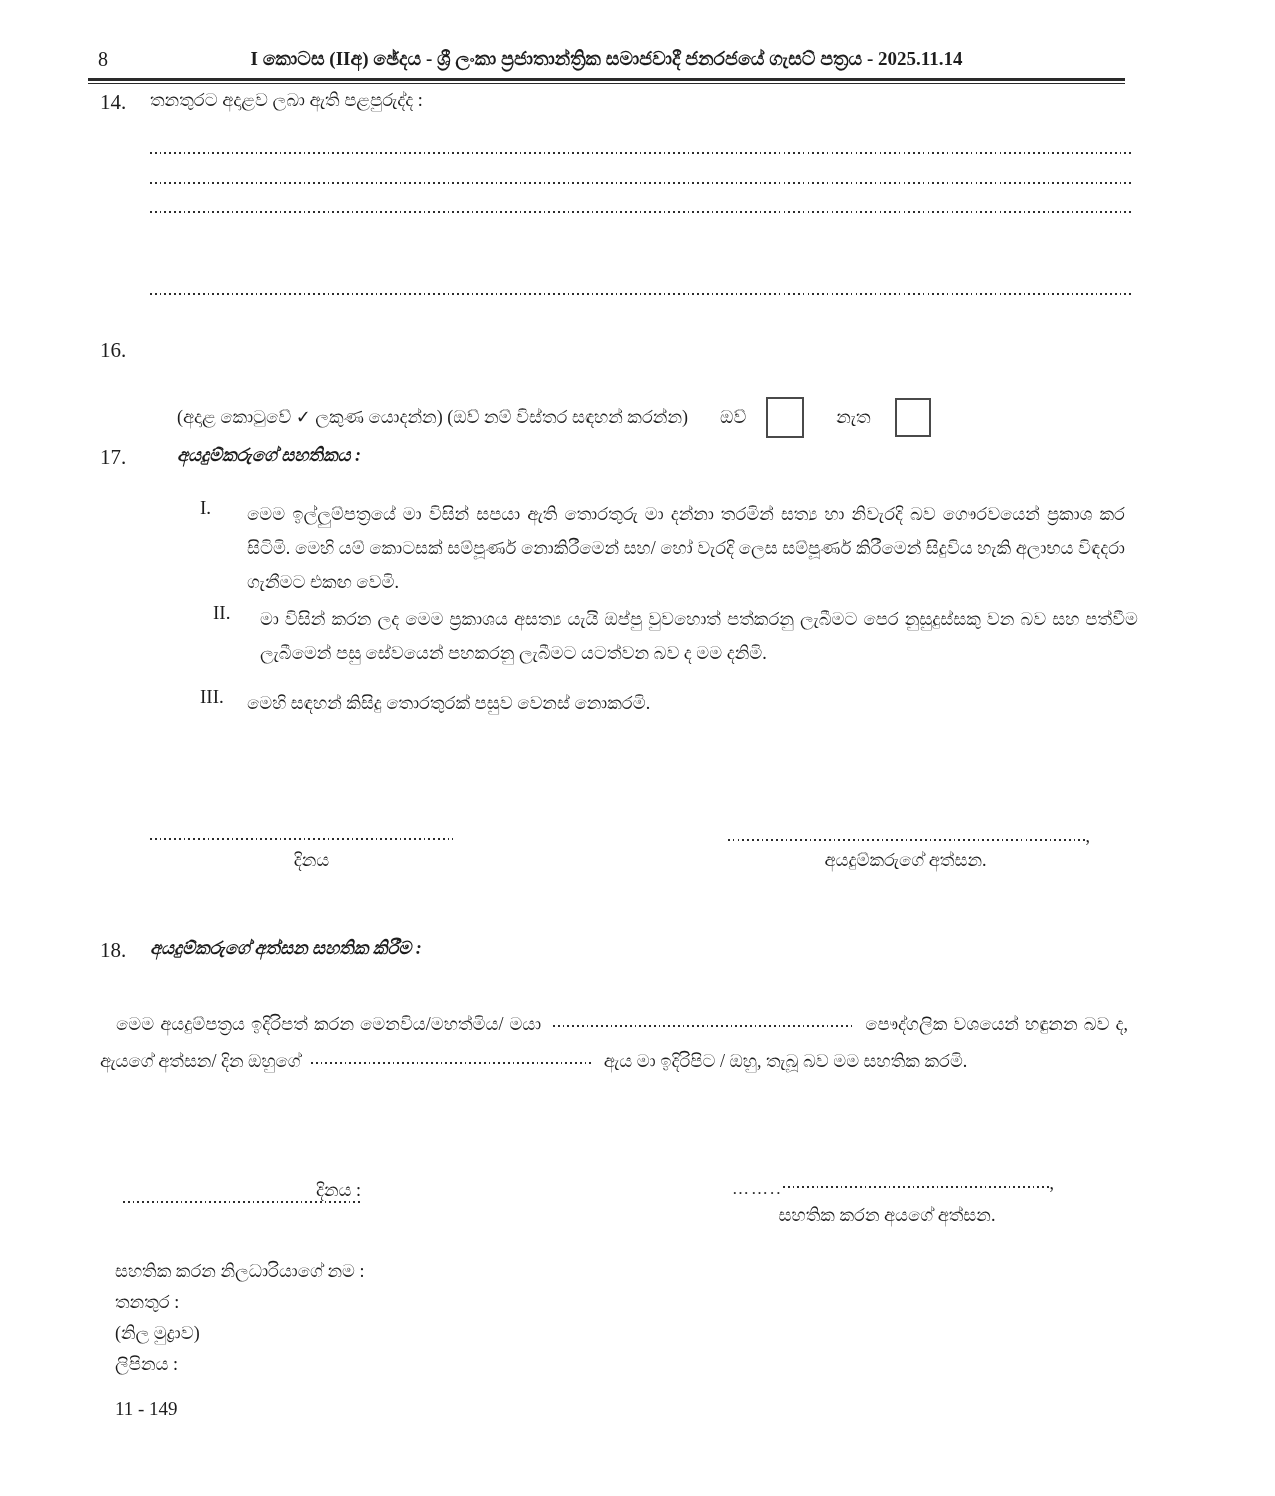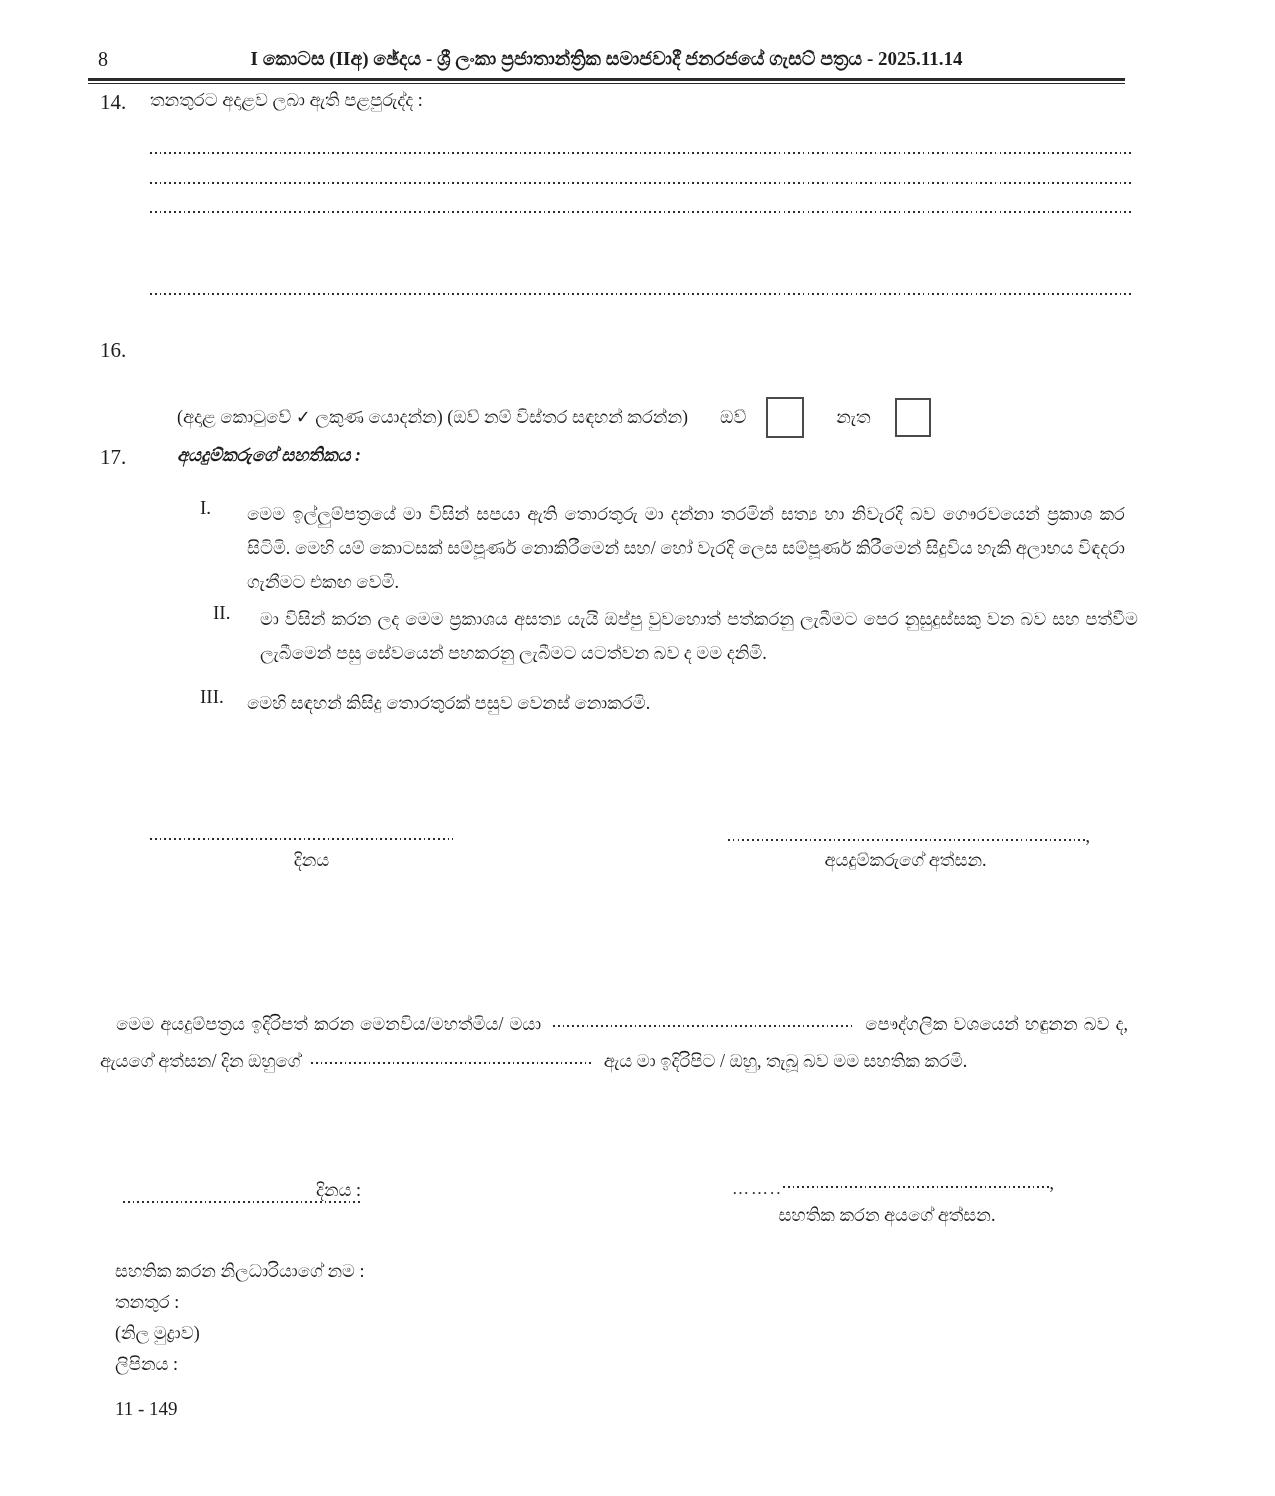--- a/index.html
+++ b/index.html
@@ -105,20 +105,24 @@
 
   <div class="abs dotline" style="left:150px; top:838px; width:303px;"></div>
   <div class="abs sig-label" style="left:160px; top:850px; width:303px;text-align:center;">දිනය</div>
 
   <div class="abs" style="left:728px; top:826px; width:362px; display:flex; align-items:flex-end;">
     <span class="dotline" style="flex:1; margin-bottom:6px;"></span>
     <span>,</span>
   </div>
   <div class="abs sig-label" style="left:728px; top:850px; width:355px;">අයදුම්කරුගේ අත්සන.</div>
 
+  <div class="abs item-row" style="left:100px; top:938px; width:1035px;">
+    <span class="inum">18.</span>
+    <span class="bi">අයදුම්කරුගේ අත්සන සහතික කිරීම :</span>
+  </div>
 
   <div class="abs para18" style="left:100px; top:1006px; width:1028px;">
     <span>මෙම අයදුම්පත්‍රය ඉදිරිපත් කරන මෙනවිය/මහත්මිය/ මයා</span>
     <span class="dotfill" style="width:300px; margin:0 6px;"></span>
     <span>පෞද්ගලික වශයෙන් හඳුනන බව  ද, ඇයගේ අත්සන/ දින ඔහුගේ</span>
     <span class="dotfill" style="width:282px; margin:0 6px;"></span>
     <span>ඇය මා ඉදිරිපිට / ඔහු, තැබූ බව මම සහතික කරමි.</span>
   </div>
 
   <div class="abs" style="left:115px; top:1180px; display:flex; align-items:flex-end;flex-direction:column;">

